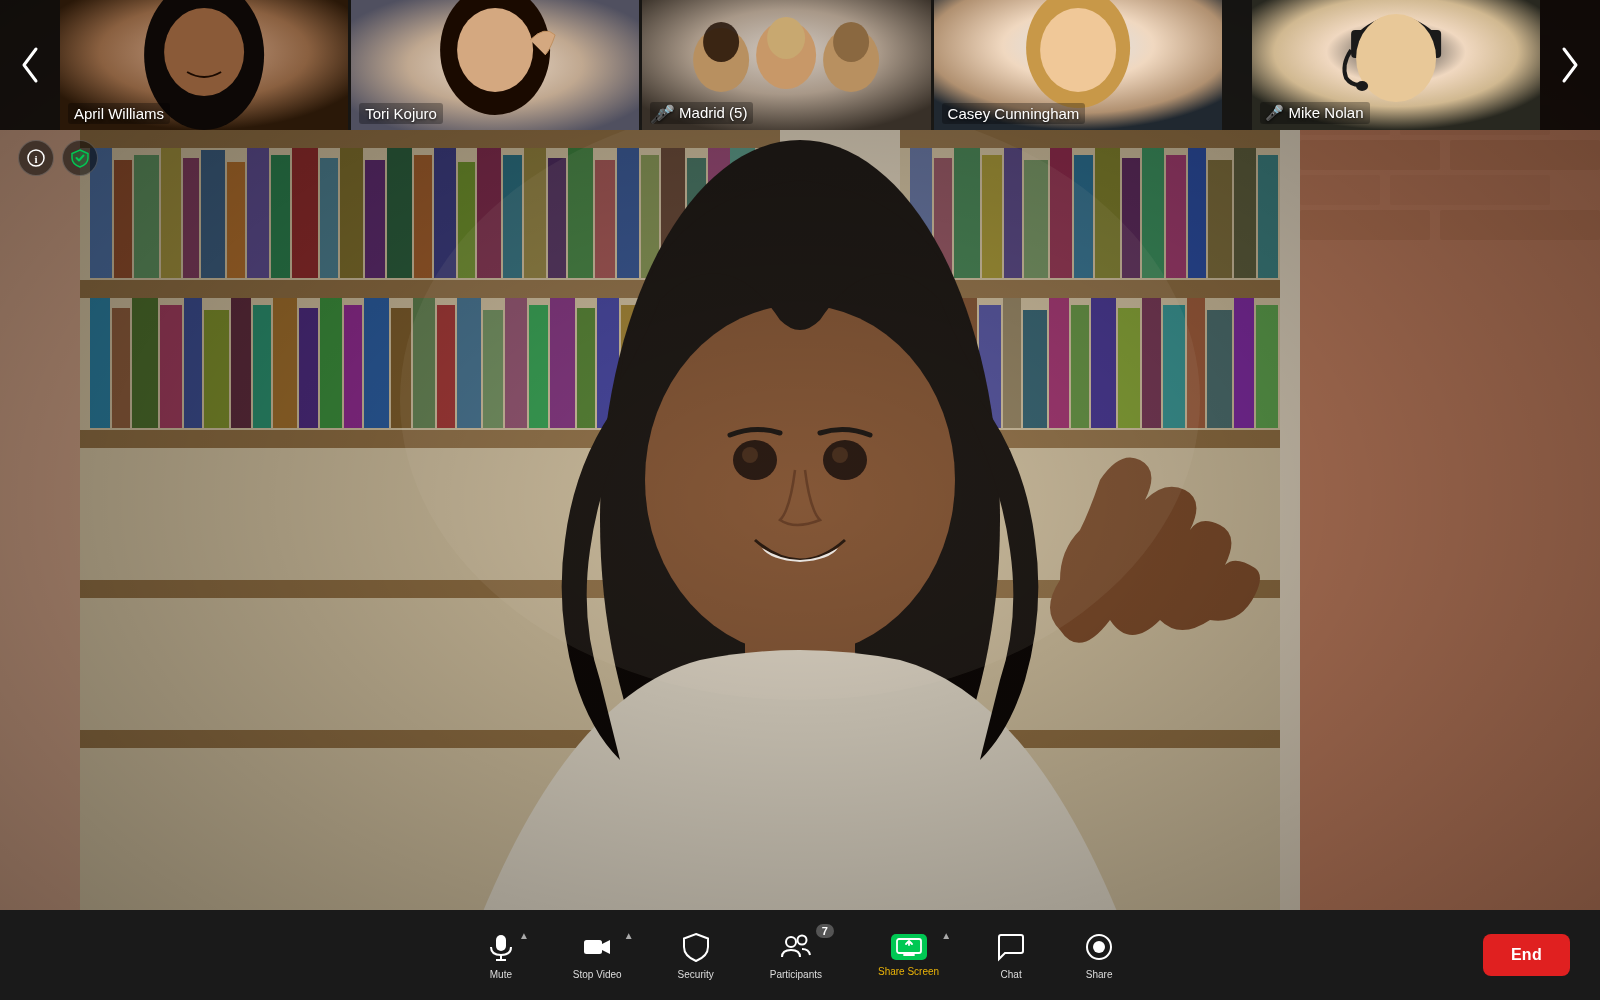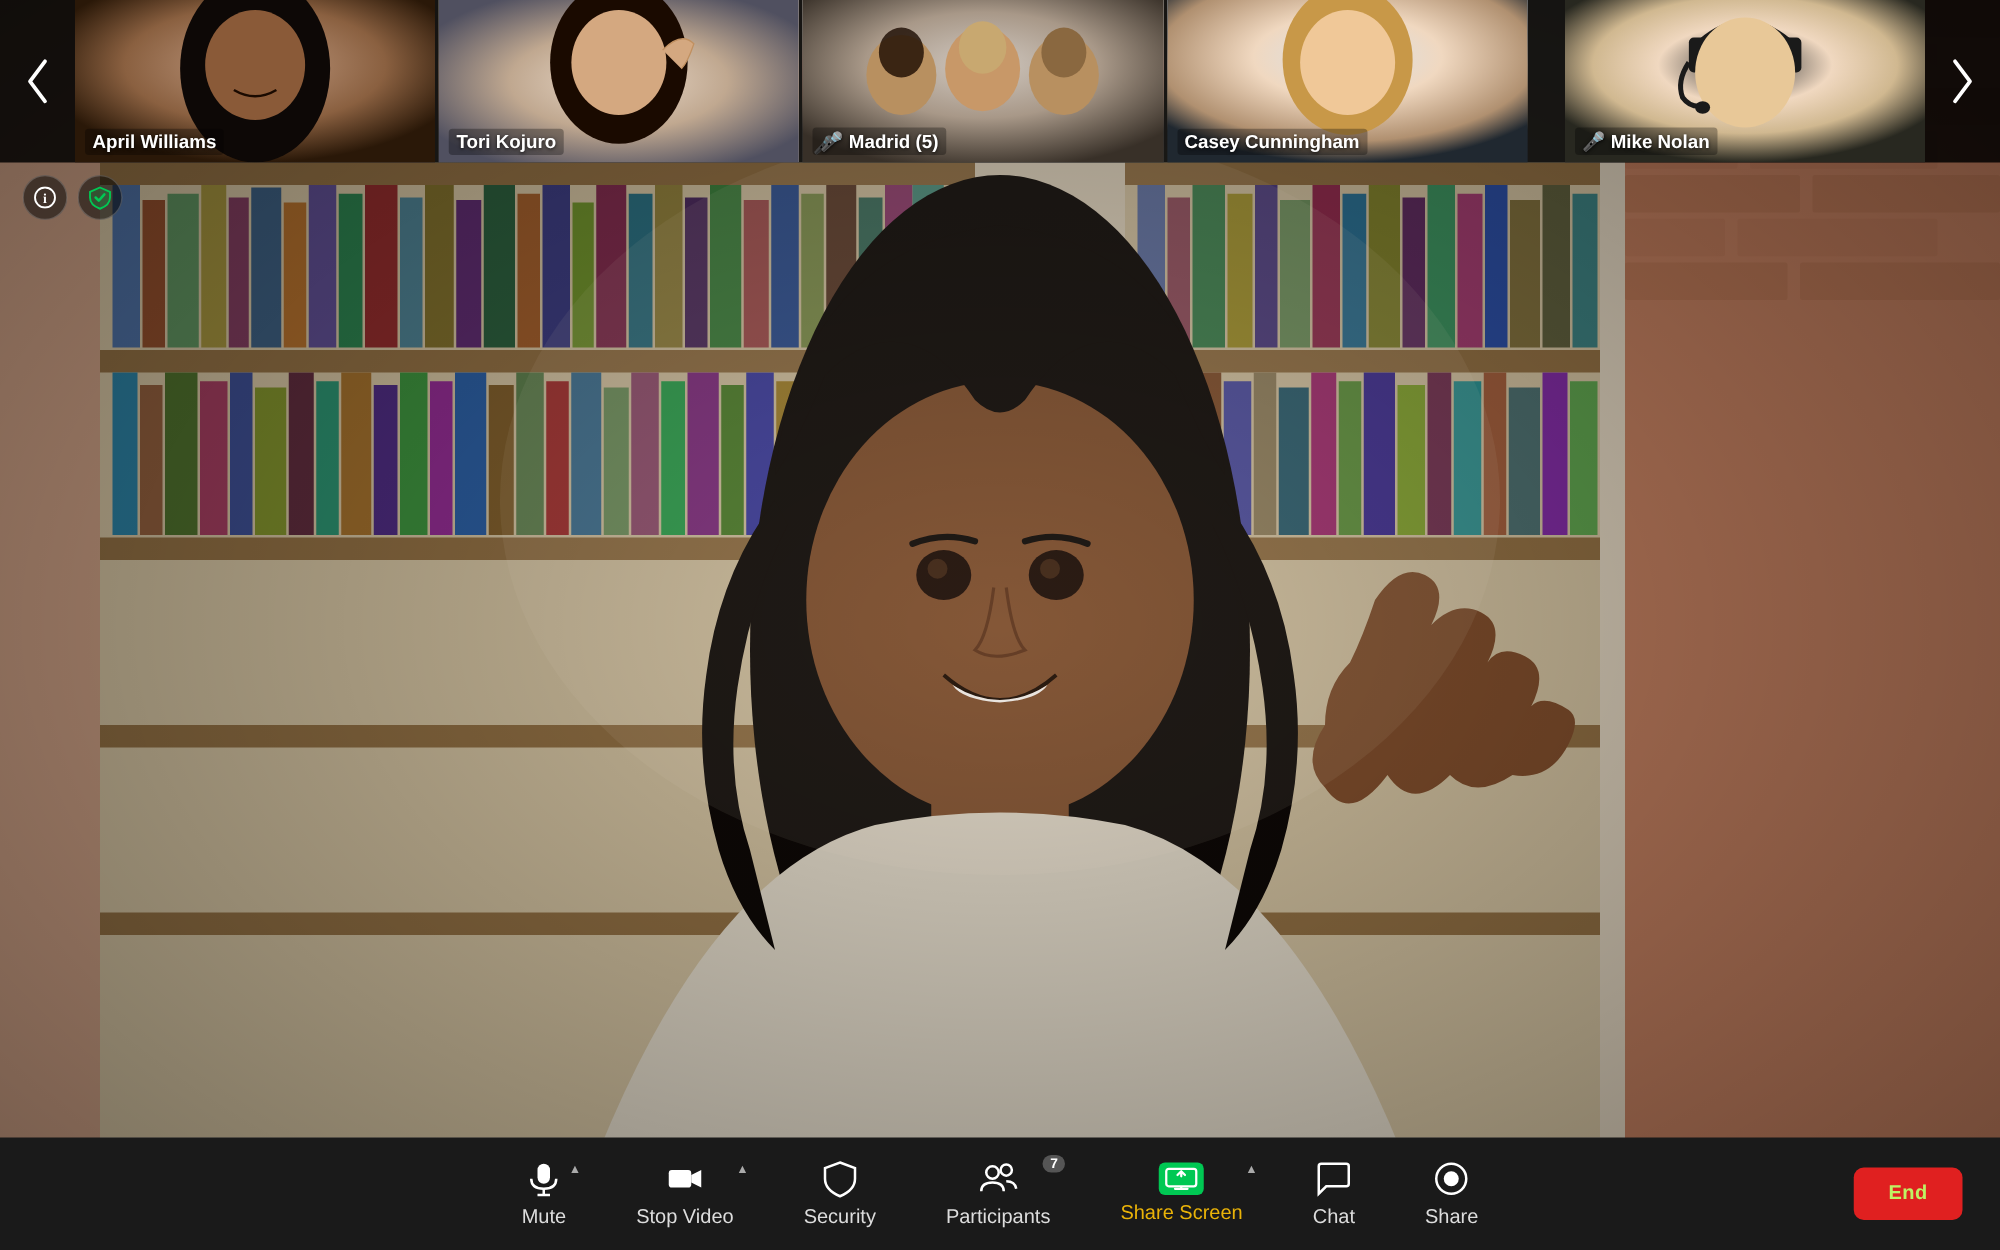--- a/index.html
+++ b/index.html
@@ -119,21 +119,21 @@
         #282828 80%
       );
     }
 
     .thumb-name {
       position: absolute;
       bottom: 6px;
       left: 8px;
       color: white;
       font-size: 15px;
-      font-weight: 700;
+      font-weight: 400;
       text-shadow: 0 1px 3px rgba(0,0,0,0.8);
       background: rgba(0,0,0,0.3);
       padding: 2px 6px;
       border-radius: 3px;
     }
 
     
     #top-left-icons {
       position: absolute;
       top: 140px;
@@ -182,39 +182,39 @@
       justify-content: center;
       padding: 0 28px;
       height: 90px;
       cursor: pointer;
       color: white;
       position: relative;
       gap: 6px;
     }
 
     .toolbar-label {
-      font-size: 16px;
+      font-size: 10px;
       color: #dddddd;
       white-space: nowrap;
     }
 
     .toolbar-caret {
       position: absolute;
       top: 20px;
       right: 16px;
       font-size: 10px;
       color: #aaaaaa;
     }
 
     
     #end-button {
       position: absolute;
       right: 30px;
       background: #e02020;
-      color: #bef264;
+      color: #ffffff;
       border: none;
       border-radius: 8px;
       padding: 12px 28px;
       font-size: 16px;
       font-weight: 600;
       cursor: pointer;
       letter-spacing: 0.3px;
     }
 
     

